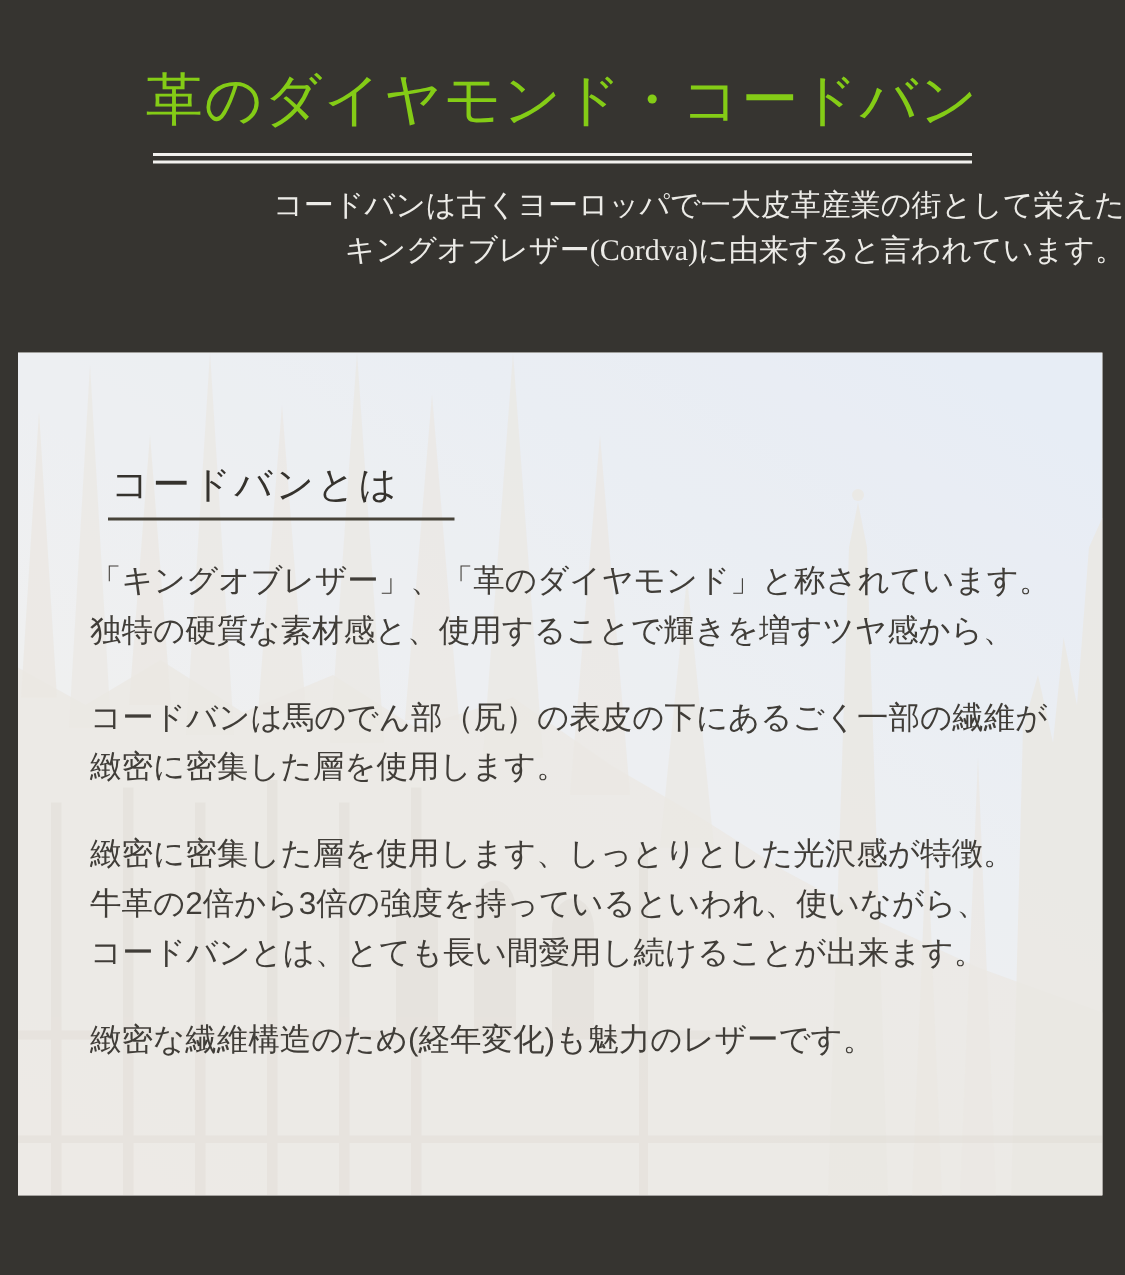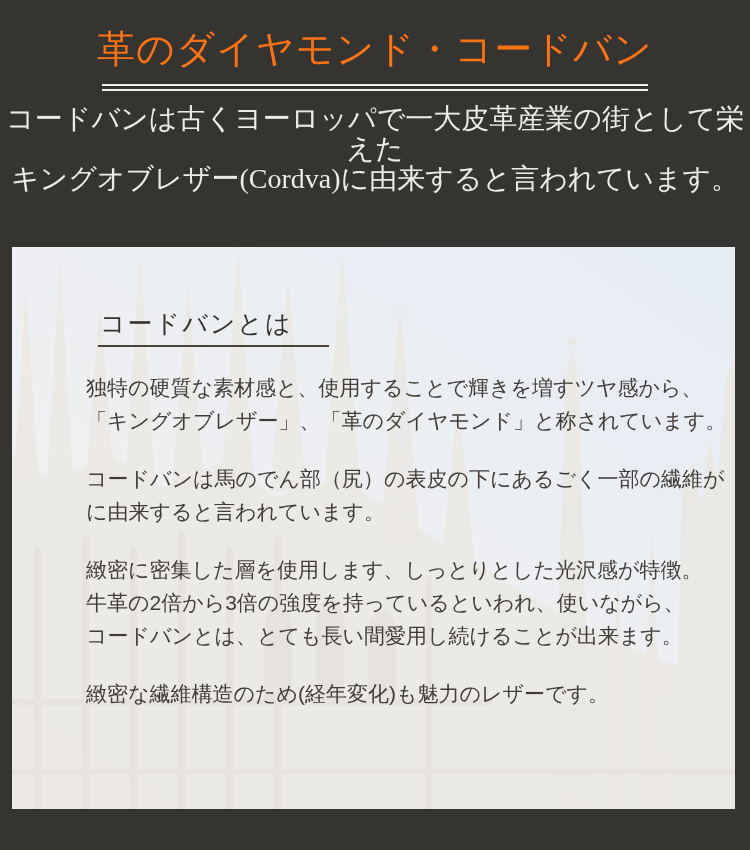--- a/index.html
+++ b/index.html
@@ -3,52 +3,52 @@
 <meta charset="utf-8">
 <style>
   html,body{margin:0;padding:0;}
   body{
     width:750px;height:850px;overflow:hidden;
     background:#363430;
     font-family:"Liberation Sans","DejaVu Sans",sans-serif;
   }
   
   .page-title{
-    margin:0;padding-top:28px;
+    margin:0;padding-top:46px;
     text-align:center;
     font-family:"Liberation Serif","DejaVu Serif",serif;
     font-weight:normal;
     font-size:38px;line-height:1.15;
     letter-spacing:1px;
-    color:#f97316;
+    color:#84cc16;
   }
   .double-rule{
     width:546px;height:3px;
     margin:12px auto 0;
     border-top:2px solid #f2f1ee;
     border-bottom:2px solid #f2f1ee;
   }
   .subtitle{
     margin:13px 0 0;
-    text-align:center;
+    text-align:right;
     font-family:"Liberation Serif","DejaVu Serif",serif;
-    font-size:28px;line-height:30px;
+    font-size:20px;line-height:30px;
     color:#ecebe7;
   }
   .subtitle span{display:block;}
   
   .card{
     position:relative;
     margin:53px 15px 0 12px;
     height:562px;
     overflow:hidden;
     background:#e9e7e2;
   }
   .card > svg{position:absolute;left:0;top:0;width:100%;height:100%;}
-  .card-inner{position:relative;padding:64px 18px 0 74px;}
+  .card-inner{position:relative;padding:64px 18px 0 48px;margin-top:12px;}
   .section-heading{
     display:inline-block;
     margin:0 0 0 12px;
     padding:0 36px 9px 2px;
     border-bottom:2px solid #474339;
     font-family:"Liberation Serif","DejaVu Serif",serif;
     font-weight:normal;
     font-size:25px;line-height:1;
     letter-spacing:2px;
     color:#35322d;
@@ -117,27 +117,27 @@
       <rect x="0" y="452" width="480" height="6"></rect>
       <rect x="0" y="522" width="723" height="5"></rect>
     </g>
     <rect width="723" height="562" fill="#ffffff" opacity="0.40"></rect>
   </svg>
 
   <div class="card-inner">
     <h2 class="section-heading">コードバンとは</h2>
 
     <p class="body-par">
+      <span class="line">「キングオブレザー」、「革のダイヤモンド」と称されています。</span>
       <span class="line">独特の硬質な素材感と、使用することで輝きを増すツヤ感から、</span>
-      <span class="line">「キングオブレザー」、「革のダイヤモンド」と称されています。</span>
     </p>
 
     <p class="body-par">
       <span class="line">コードバンは馬のでん部（尻）の表皮の下にあるごく一部の繊維が</span>
-      <span class="line">に由来すると言われています。</span>
+      <span class="line">緻密に密集した層を使用します。</span>
     </p>
 
     <p class="body-par">
       <span class="line">緻密に密集した層を使用します、しっとりとした光沢感が特徴。</span>
       <span class="line">牛革の2倍から3倍の強度を持っているといわれ、使いながら、</span>
       <span class="line">コードバンとは、とても長い間愛用し続けることが出来ます。</span>
     </p>
 
     <p class="body-par">
       <span class="line">緻密な繊維構造のため(経年変化)も魅力のレザーです。</span>

